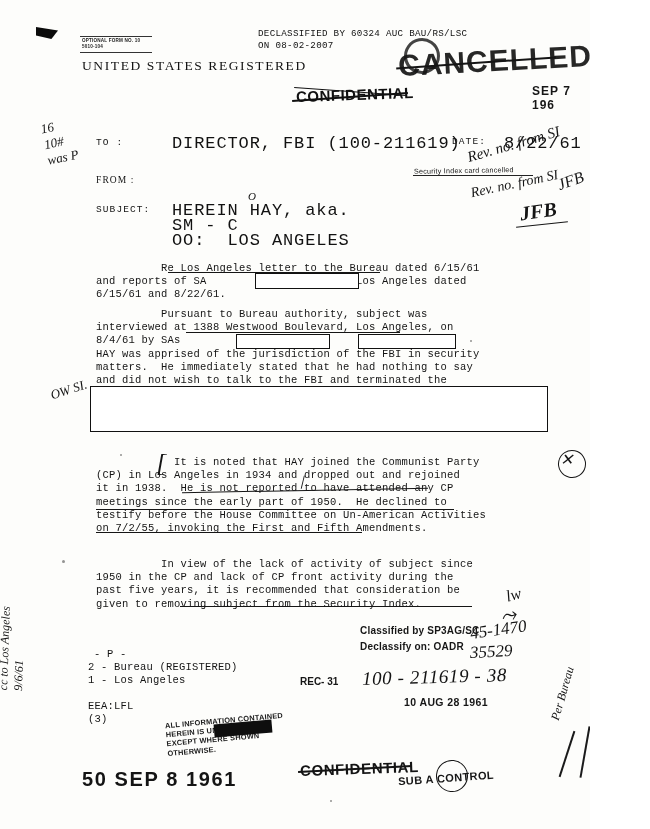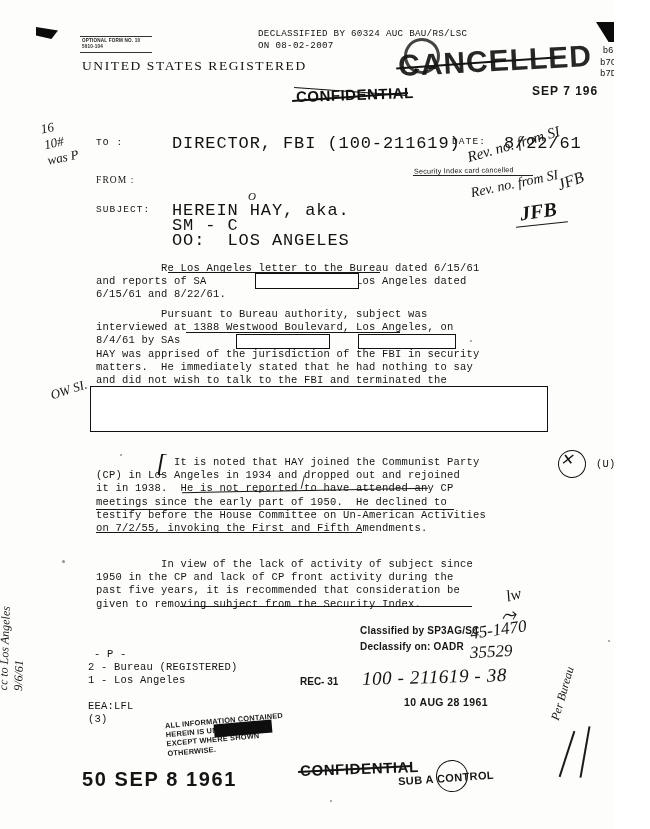--- a/index.html
+++ b/index.html
@@ -8,21 +8,20 @@
     background: #ffffff;
   }
   #page {
     position: relative;
     width: 590px;
     height: 829px;
     background: #fdfdfb;
     overflow: hidden;
     font-family: "Liberation Mono", monospace;
     color: #1a1a1a;
-    padding-left: 24px;
   }
   .abs { position: absolute; }
   .sans { font-family: "Liberation Sans", sans-serif; }
 
   
   .tw {
     font-family: "Liberation Mono", monospace;
     font-size: 10.5px;
     line-height: 13.2px;
     letter-spacing: 0.2px;

